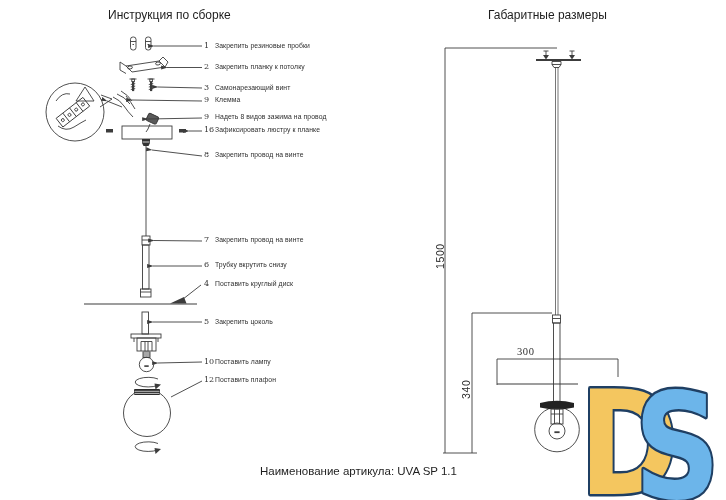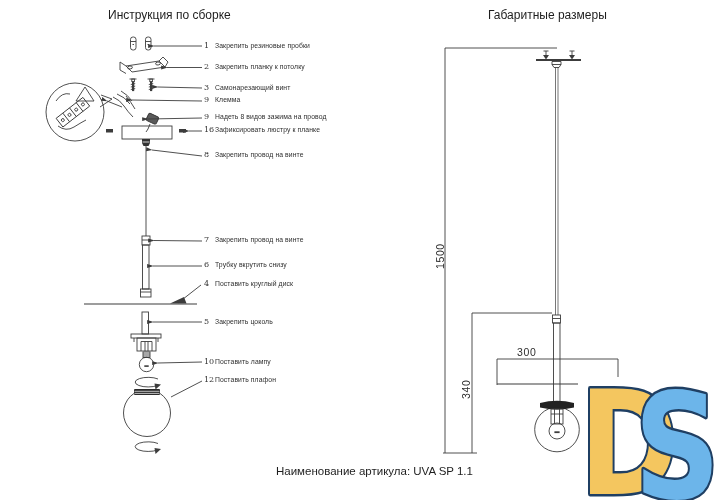--- a/index.html
+++ b/index.html
@@ -242,16 +242,16 @@
   <div class="step" style="top:151px"><span class="n">8</span><span class="t">Закрепить провод на винте</span></div>
   <div class="step" style="top:236px"><span class="n">7</span><span class="t">Закрепить провод на винте</span></div>
   <div class="step" style="top:261px"><span class="n">6</span><span class="t">Трубку вкрутить снизу</span></div>
   <div class="step" style="top:280px"><span class="n">4</span><span class="t">Поставить круглый диск</span></div>
   <div class="step" style="top:318px"><span class="n">5</span><span class="t">Закрепить цоколь</span></div>
   <div class="step" style="top:358px"><span class="n">10</span><span class="t">Поставить лампу</span></div>
   <div class="step" style="top:376px"><span class="n">12</span><span class="t">Поставить плафон</span></div>
 
   <div class="dim vert" style="left:434px;top:269px;">1500</div>
   <div class="dim vert" style="left:460px;top:399px;">340</div>
-  <div class="dim" style="left:517px;top:346px;">300</div>
-
-  <div class="caption" style="left:276px;top:465px;">Наименование артикула: UVA SP 1.1</div>
+  <div class="dim" style="left:517px;top:346px;font-family:Liberation Serif, serif;">300</div>
+
+  <div class="caption" style="left:260px;top:465px;">Наименование артикула: UVA SP 1.1</div>
 </div>
 
 </body></html>

